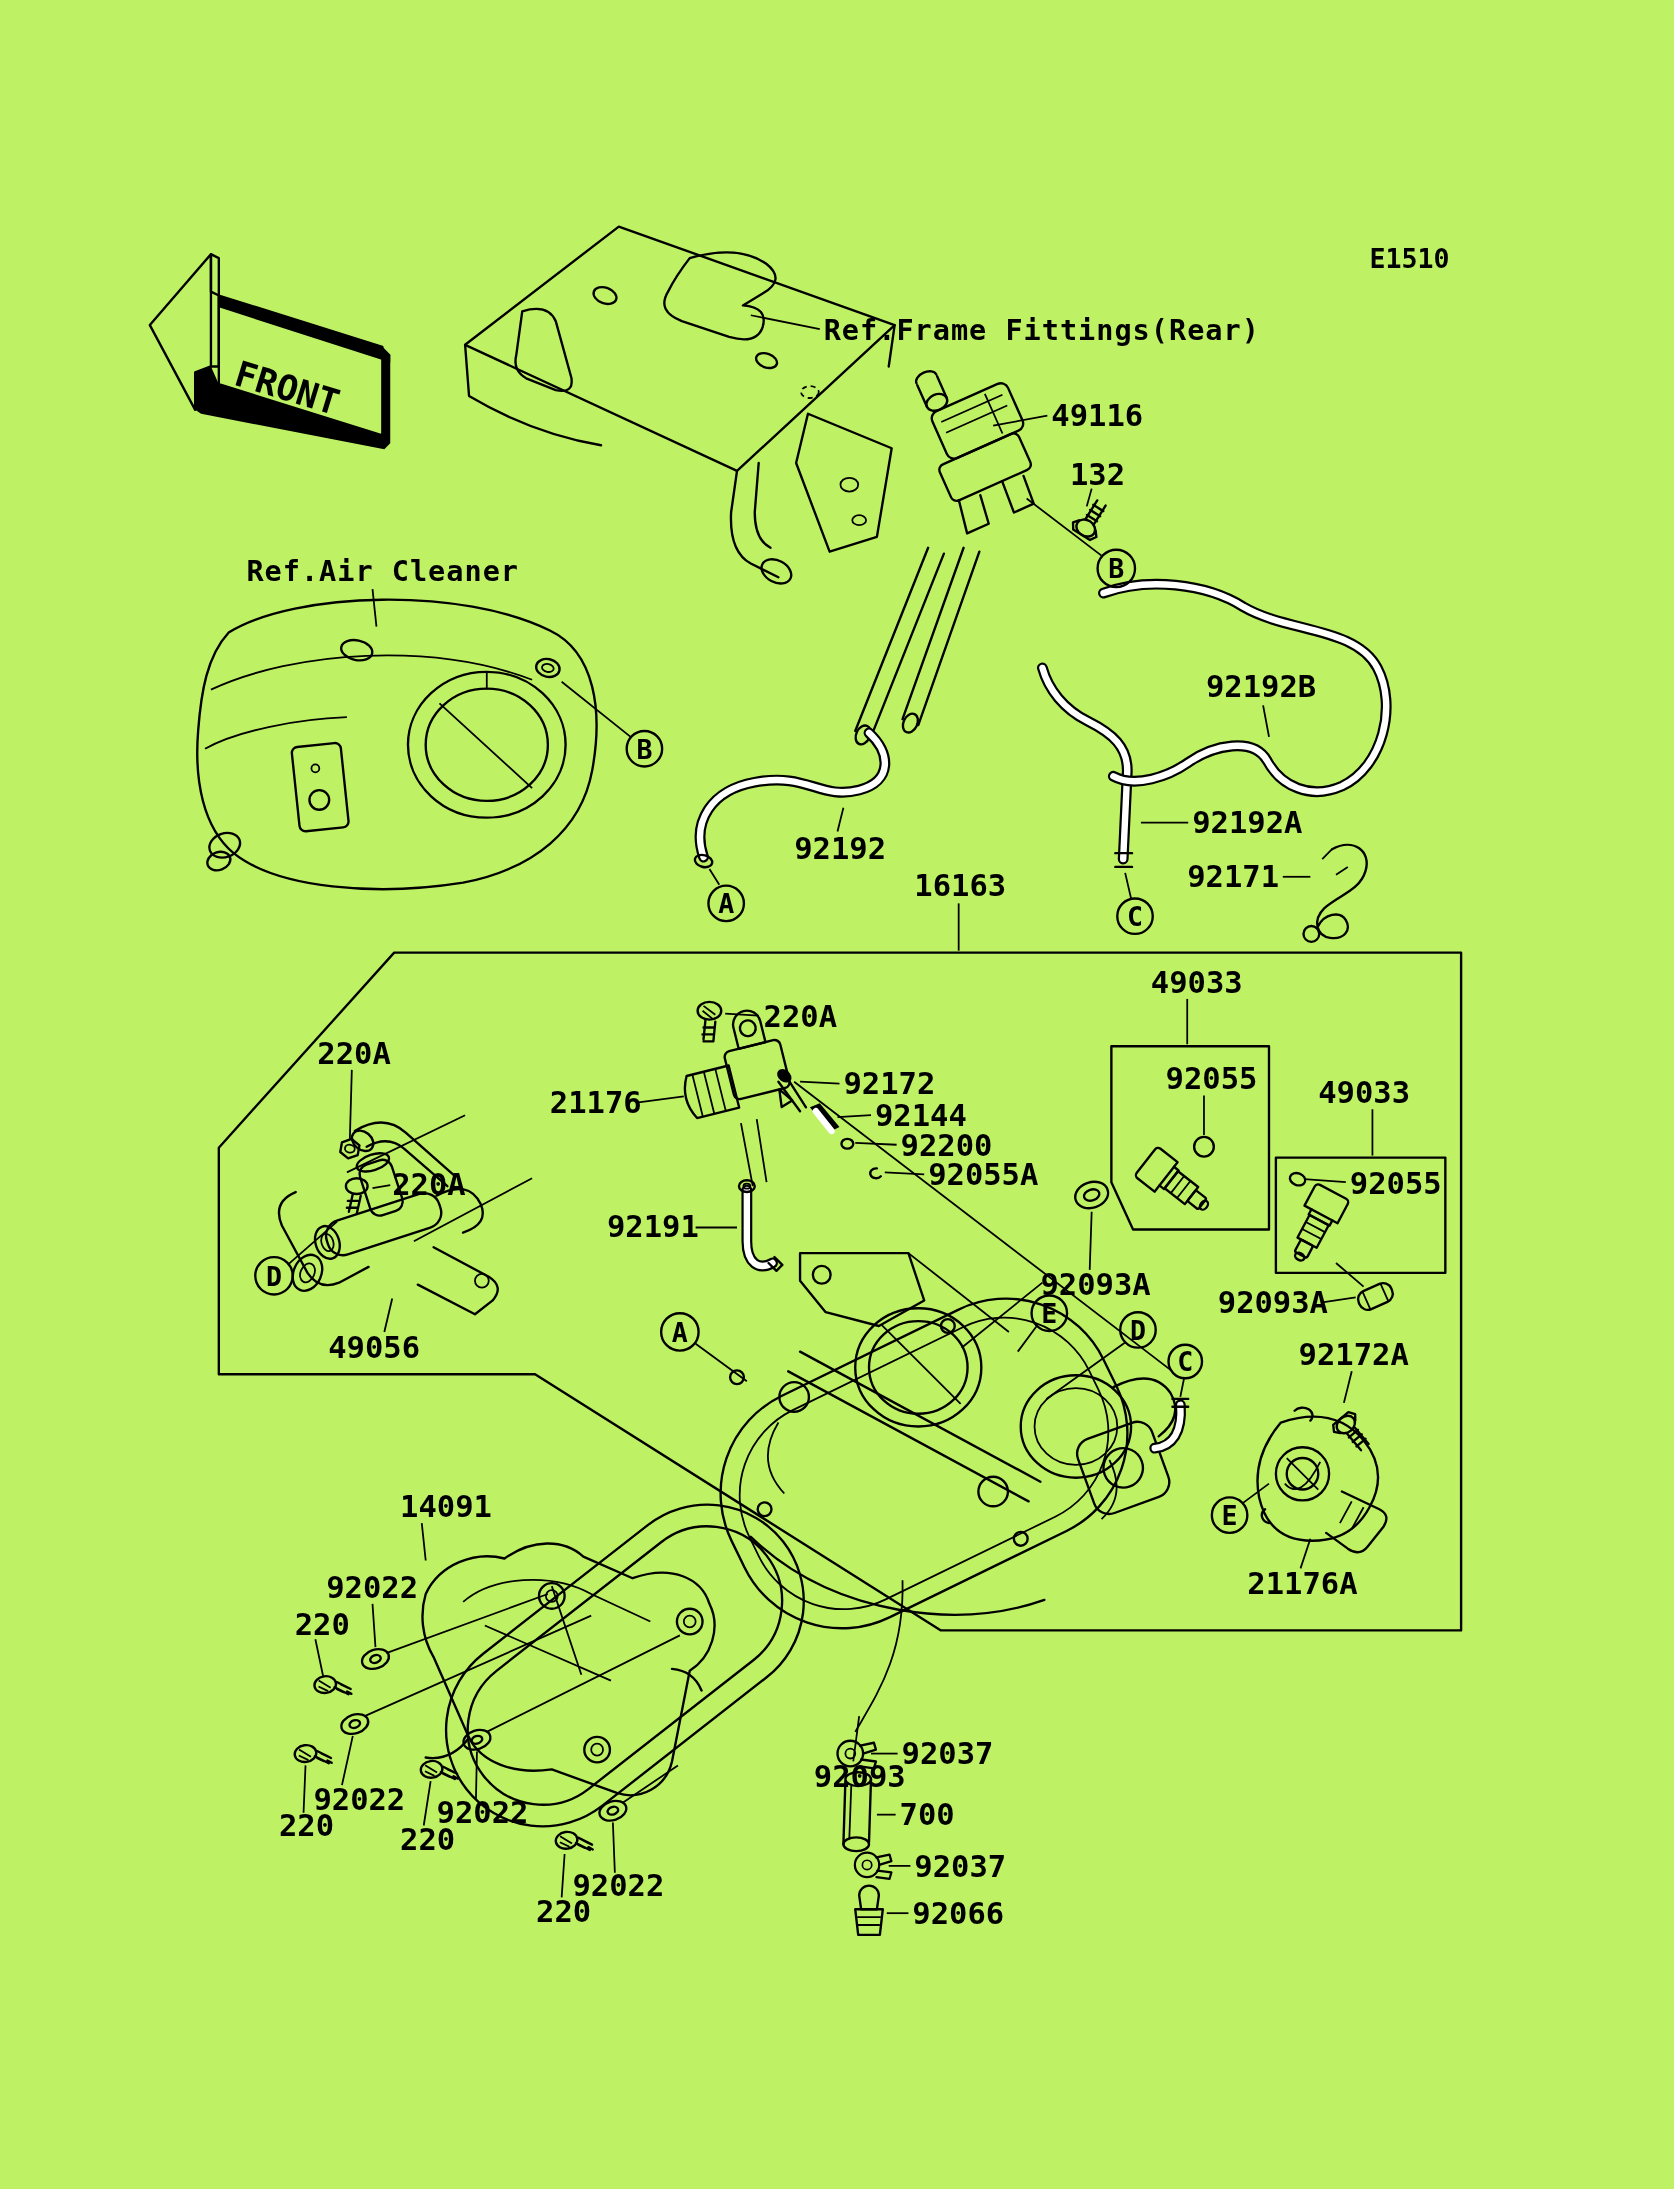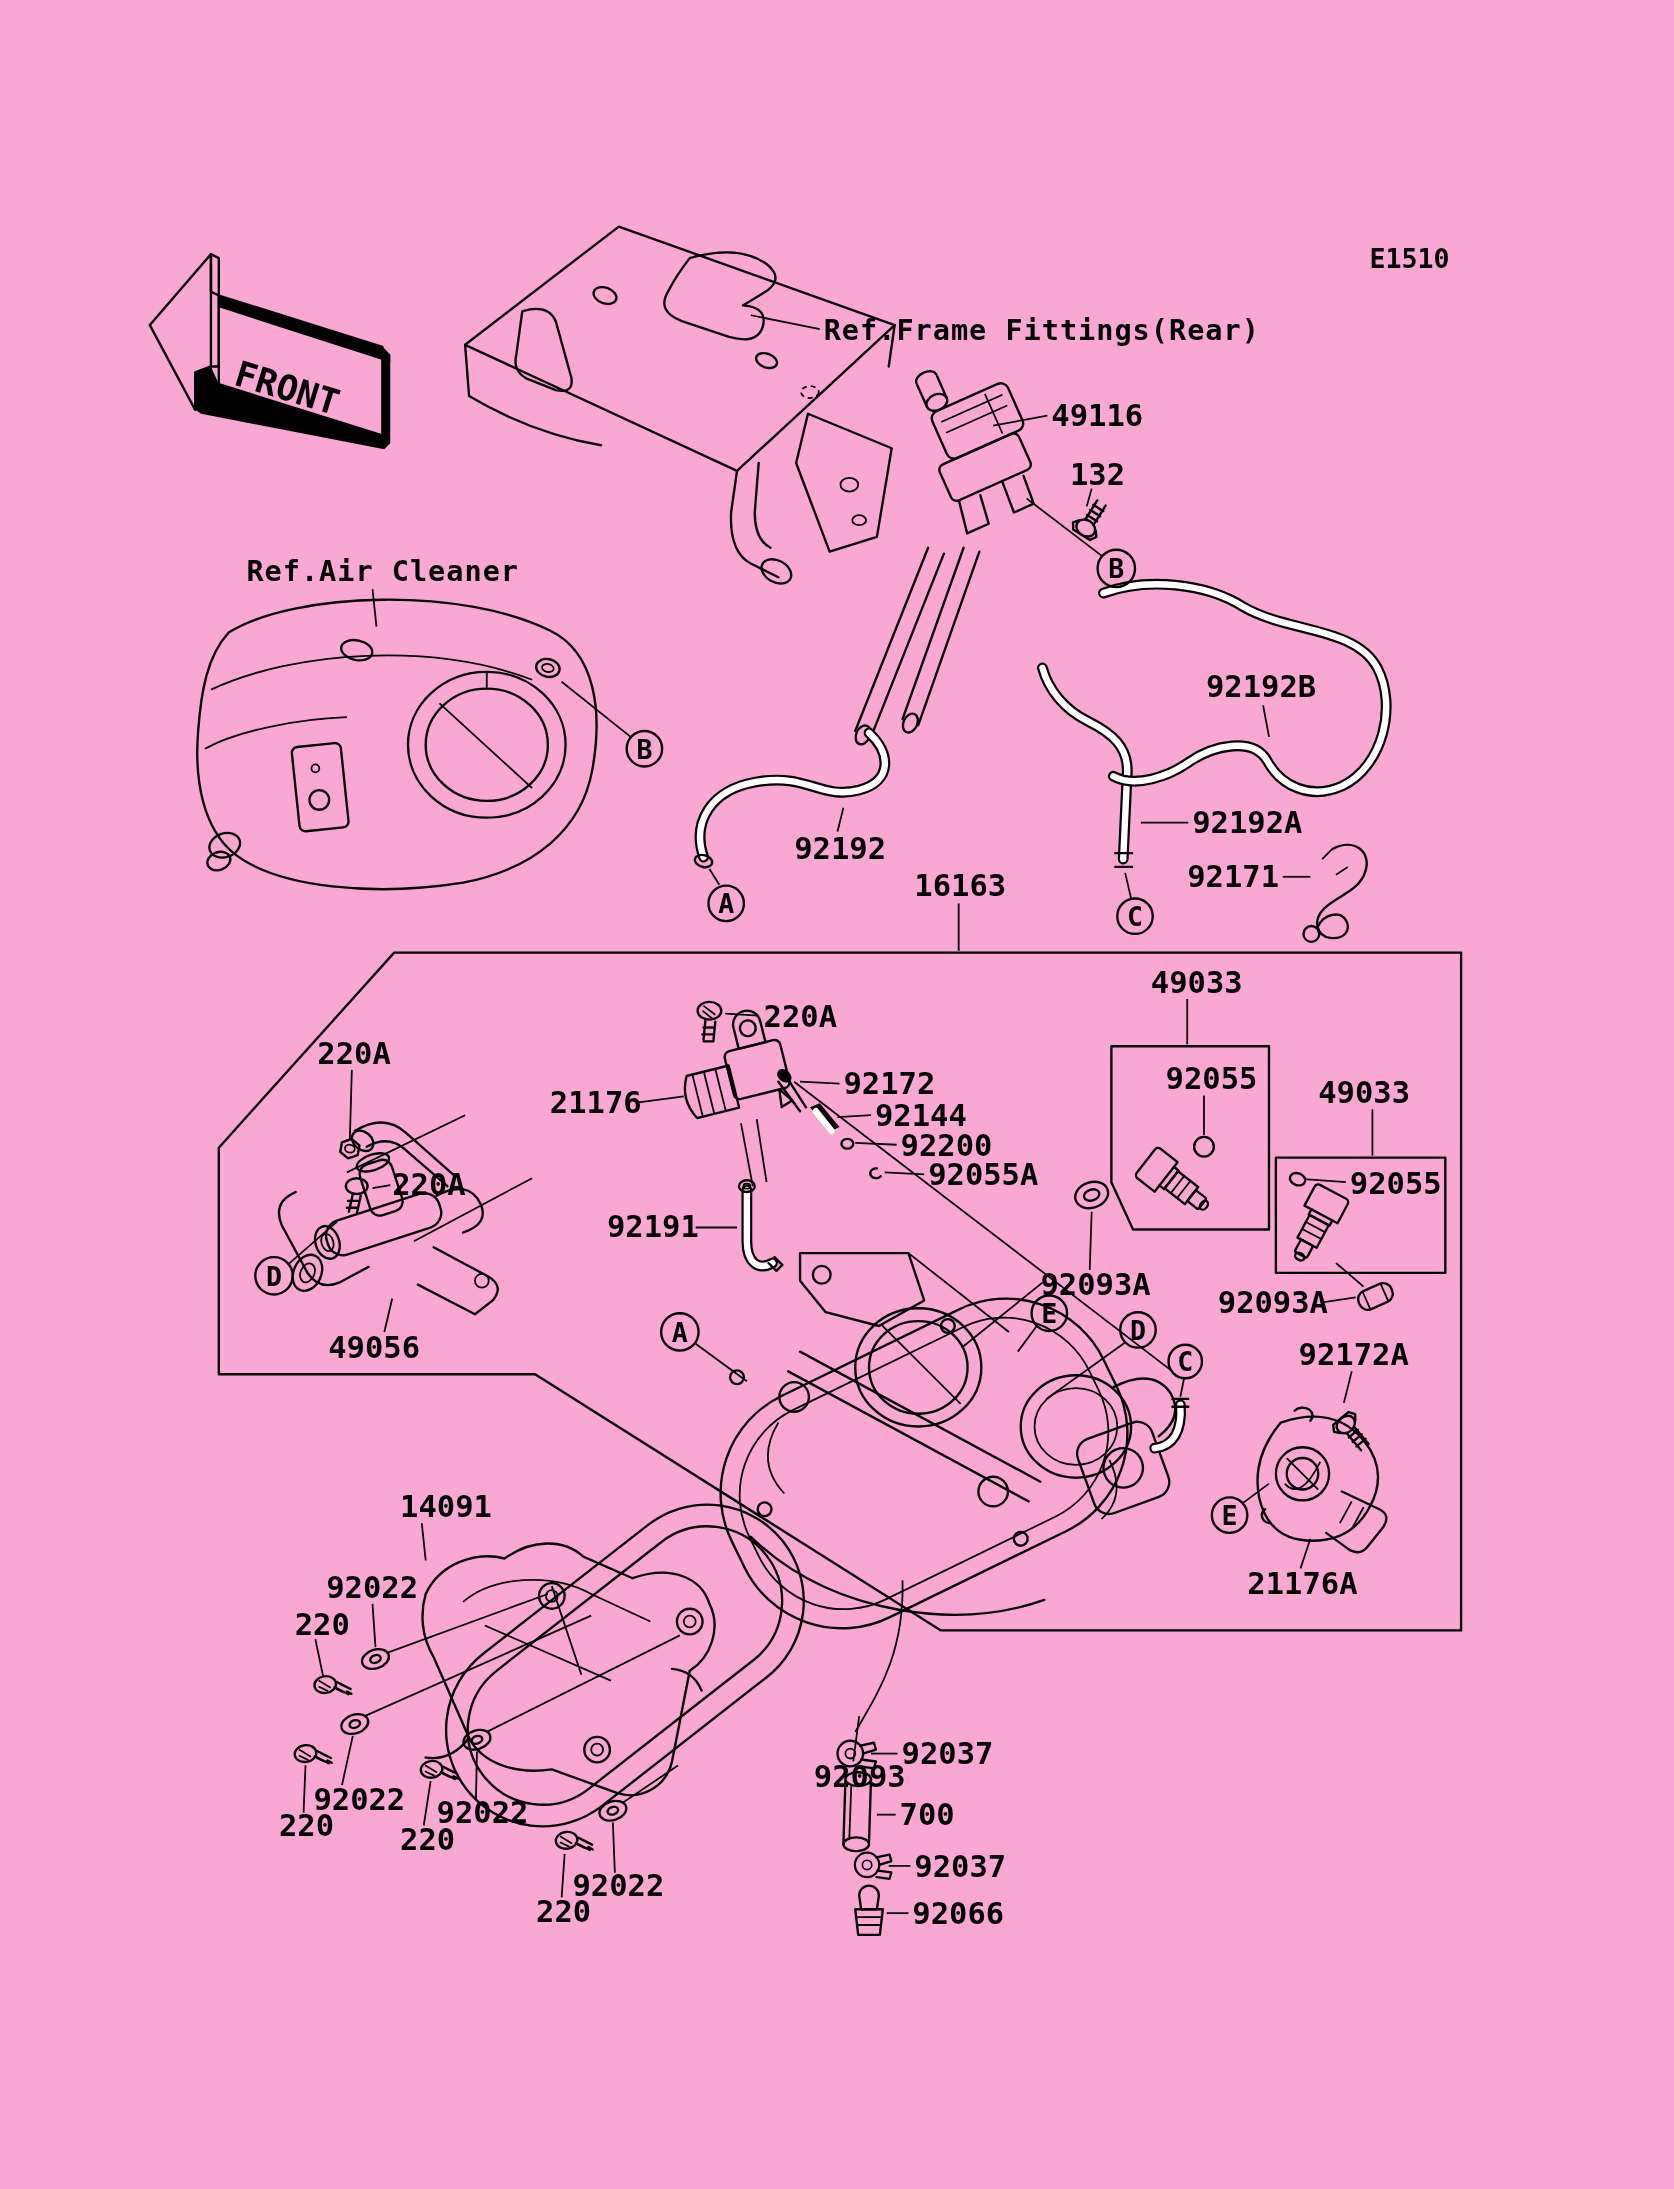--- a/index.html
+++ b/index.html
@@ -1,16 +1,16 @@
 <!DOCTYPE html>
 <html><head>
 <meta charset="utf-8">
 <style>
   html,body{margin:0;padding:0;background:#ffffff;}
-  .page{position:relative;width:1675px;height:2190px;background:#f9a8d4;overflow:hidden;
+  .page{position:relative;width:1675px;height:2190px;background:#bef264;overflow:hidden;
         font-family:"DejaVu Sans Mono","Liberation Mono",monospace;}
   svg{position:absolute;left:0;top:0;}
   .ln{stroke:#000;stroke-width:2.4;fill:none;stroke-linecap:round;stroke-linejoin:round;}
   .thin{stroke:#000;stroke-width:1.8;fill:none;}
   .hose{stroke:#000;stroke-width:11;fill:none;stroke-linecap:round;}
   .hosein{stroke:#fff;stroke-width:6.5;fill:none;stroke-linecap:round;}
   .blk{fill:#000;stroke:none;}
   .lbl{font-family:"DejaVu Sans Mono","Liberation Mono",monospace;font-weight:700;
        font-size:31px;fill:#000;letter-spacing:0px;}
   .ref{font-size:29px;letter-spacing:1px;}

